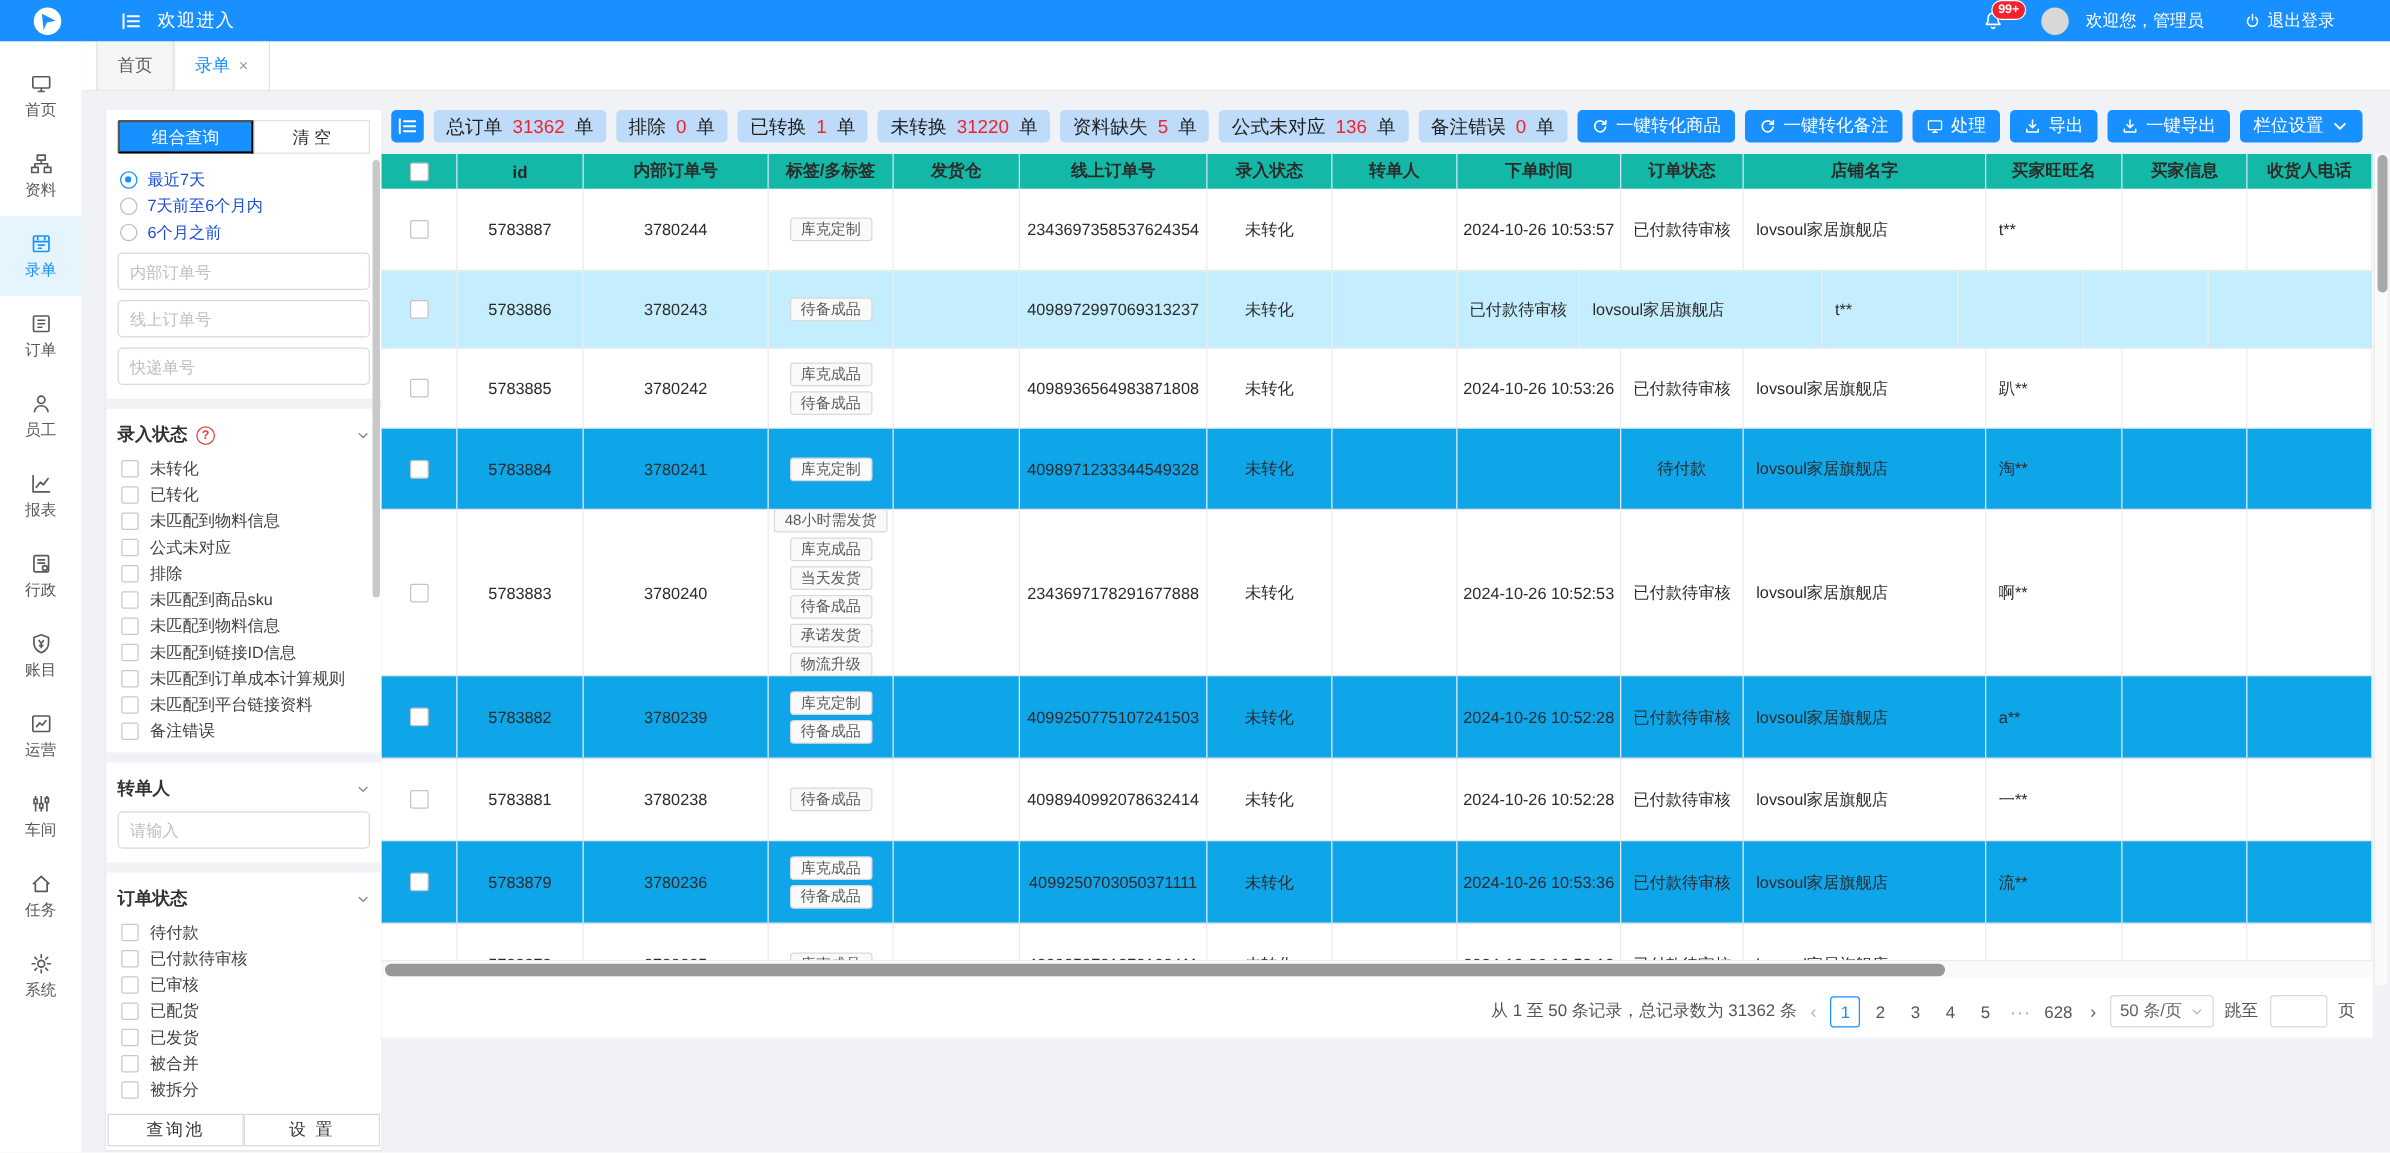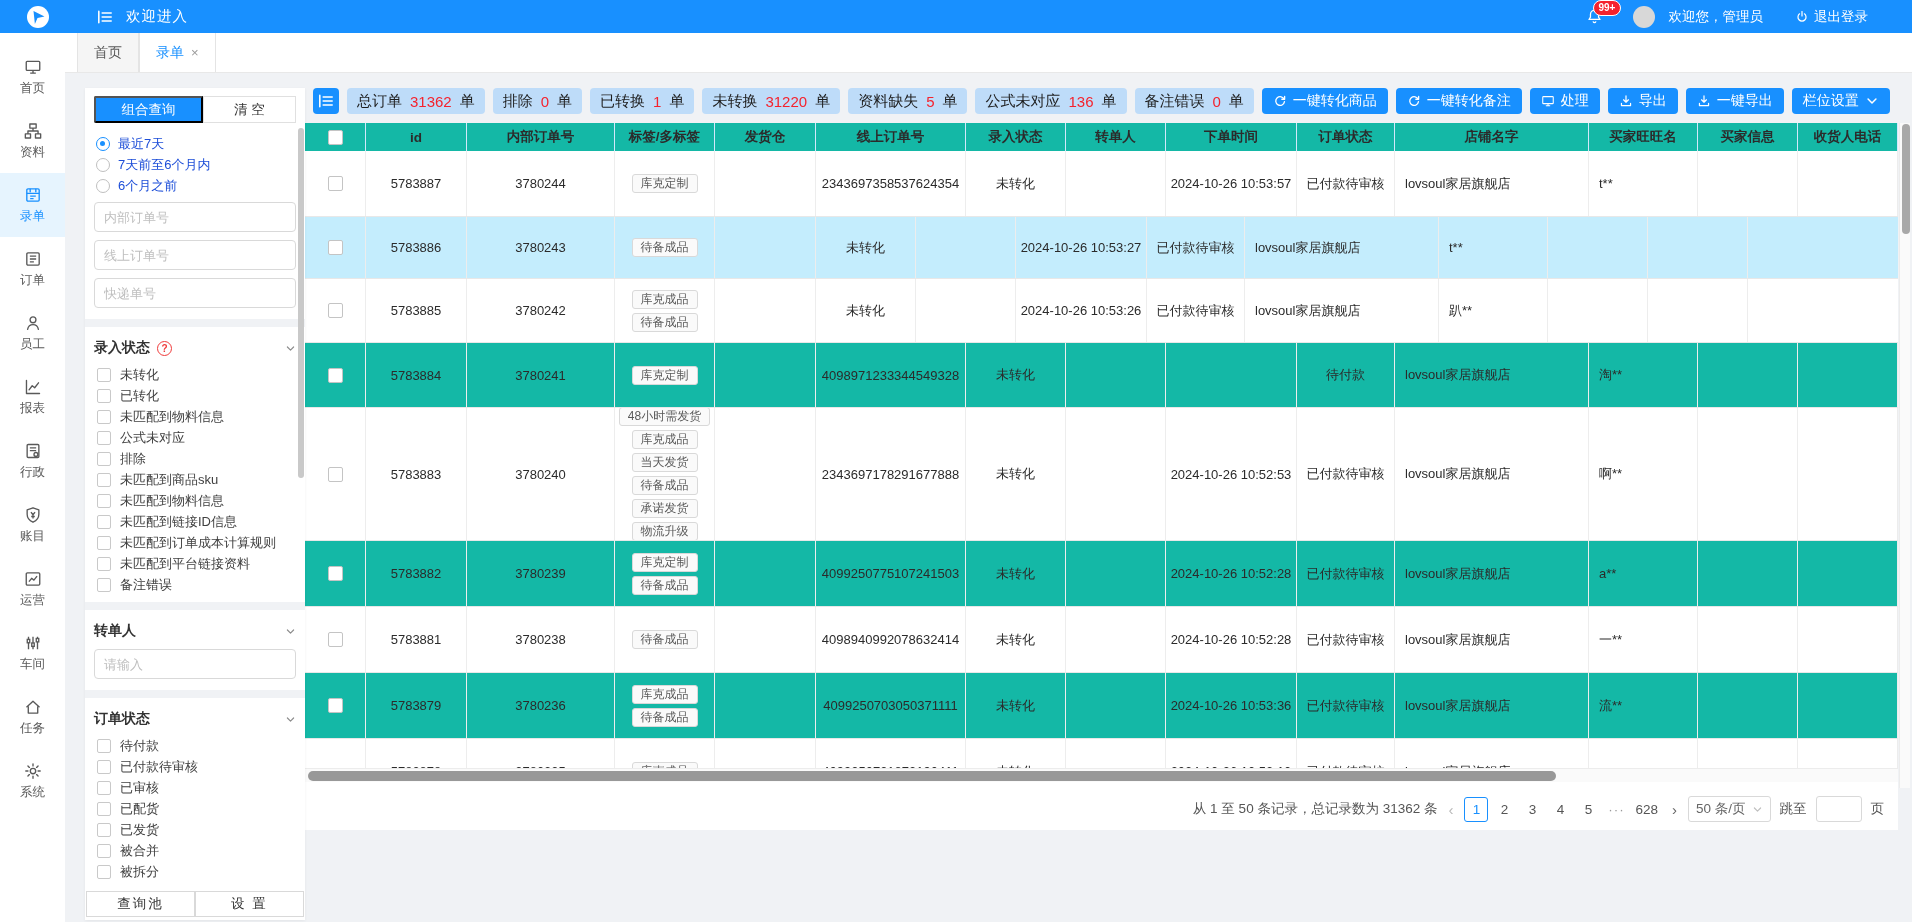--- a/index.html
+++ b/index.html
@@ -60,21 +60,21 @@
   .stat .st-value { color:#f5222d; }
   .act-btn { height:26px; background:#1890ff; border:none; border-radius:4px; color:#fff; font-size:14px; display:flex; align-items:center; gap:6px; padding:0 11px; cursor:pointer; white-space:nowrap; font-family:inherit; }
   .act-btn svg { width:14px; height:14px; }
 
   
   .table-card { position:absolute; left:305px; top:123px; width:1593px; height:707px; background:#fff; overflow:hidden; z-index:3; }
   .thead { display:flex; height:28px; background:#14b8a6; }
   .th { display:flex; align-items:center; justify-content:center; font-size:13.5px; font-weight:bold; color:#2b2b2b; border-right:1px solid #d2e8fb; white-space:nowrap; overflow:hidden; }
   .tbody { height:617px; overflow:hidden; }
   .tr { display:flex; border-bottom:1px solid #e8e8e8; background:#fff; cursor:pointer; }
-  .tr.alt { background:#14b8a6; }
+  .tr.alt { background:#0ea5e9; }
   .tr.sel { background:#c4edfd; }
   .td { display:flex; align-items:center; justify-content:center; font-size:13px; color:#2b2b2b; border-right:1px solid #ededed; overflow:hidden; white-space:nowrap; }
   .td.left { justify-content:flex-start; padding-left:10px; }
   .td.tags-col { flex-direction:column; gap:4px; padding:22px 0; }
   .tag { font-size:12px; color:#595959; background:#fafafa; border:1px solid #d9d9d9; border-radius:3px; padding:1px 8px; line-height:15px; white-space:nowrap; }
   .c0{width:61px;} .c1{width:101px;} .c2{width:148px;} .c3{width:100px;} .c4{width:101px;}
   .c5{width:150px;} .c6{width:100px;} .c7{width:100px;} .c8{width:131px;} .c9{width:98px;}
   .c10{width:194px;} .c11{width:109px;} .c12{width:100px;} .c13{width:100px;}
   .cfill{flex:1; border-right:none;}
   .cb-lg { width:15px; height:15px; border:1px solid #c4c4c4; border-radius:2px; background:#fff; }
@@ -546,41 +546,42 @@
       <div class="tr alt sel" style="height: 62px;">
         <div class="td c0">
           <span class="cb-lg"></span>
         </div>
         <div class="td c1">5783886</div>
         <div class="td c2">3780243</div>
         <div class="td c3 tags-col">
           <span class="tag">待备成品</span>
         </div>
         <div class="td c4"></div>
-        <div class="td c6">未转化</div>
-        <div class="td c7"></div>
-        <div class="td c8">2024-10-26 10:53:27</div>
+        <div class="td c5">4098972997069313237</div>
+        <div class="td c6">未转化</div>
+        <div class="td c7"></div>
         <div class="td c9">已付款待审核</div>
         <div class="td c10 left">lovsoul家居旗舰店</div>
         <div class="td c11 left">t**</div>
         <div class="td c12"></div>
         <div class="td c13"></div>
         <div class="td cfill"></div>
       </div>
       <div class="tr" style="height: 64px;">
         <div class="td c0">
           <span class="cb-lg"></span>
         </div>
         <div class="td c1">5783885</div>
         <div class="td c2">3780242</div>
         <div class="td c3 tags-col">
           <span class="tag">库克成品</span>
           <span class="tag">待备成品</span>
         </div>
         <div class="td c4"></div>
+        <div class="td c5">4098936564983871808</div>
         <div class="td c6">未转化</div>
         <div class="td c7"></div>
         <div class="td c8">2024-10-26 10:53:26</div>
         <div class="td c9">已付款待审核</div>
         <div class="td c10 left">lovsoul家居旗舰店</div>
         <div class="td c11 left">趴**</div>
         <div class="td c12"></div>
         <div class="td c13"></div>
         <div class="td cfill"></div>
       </div>

